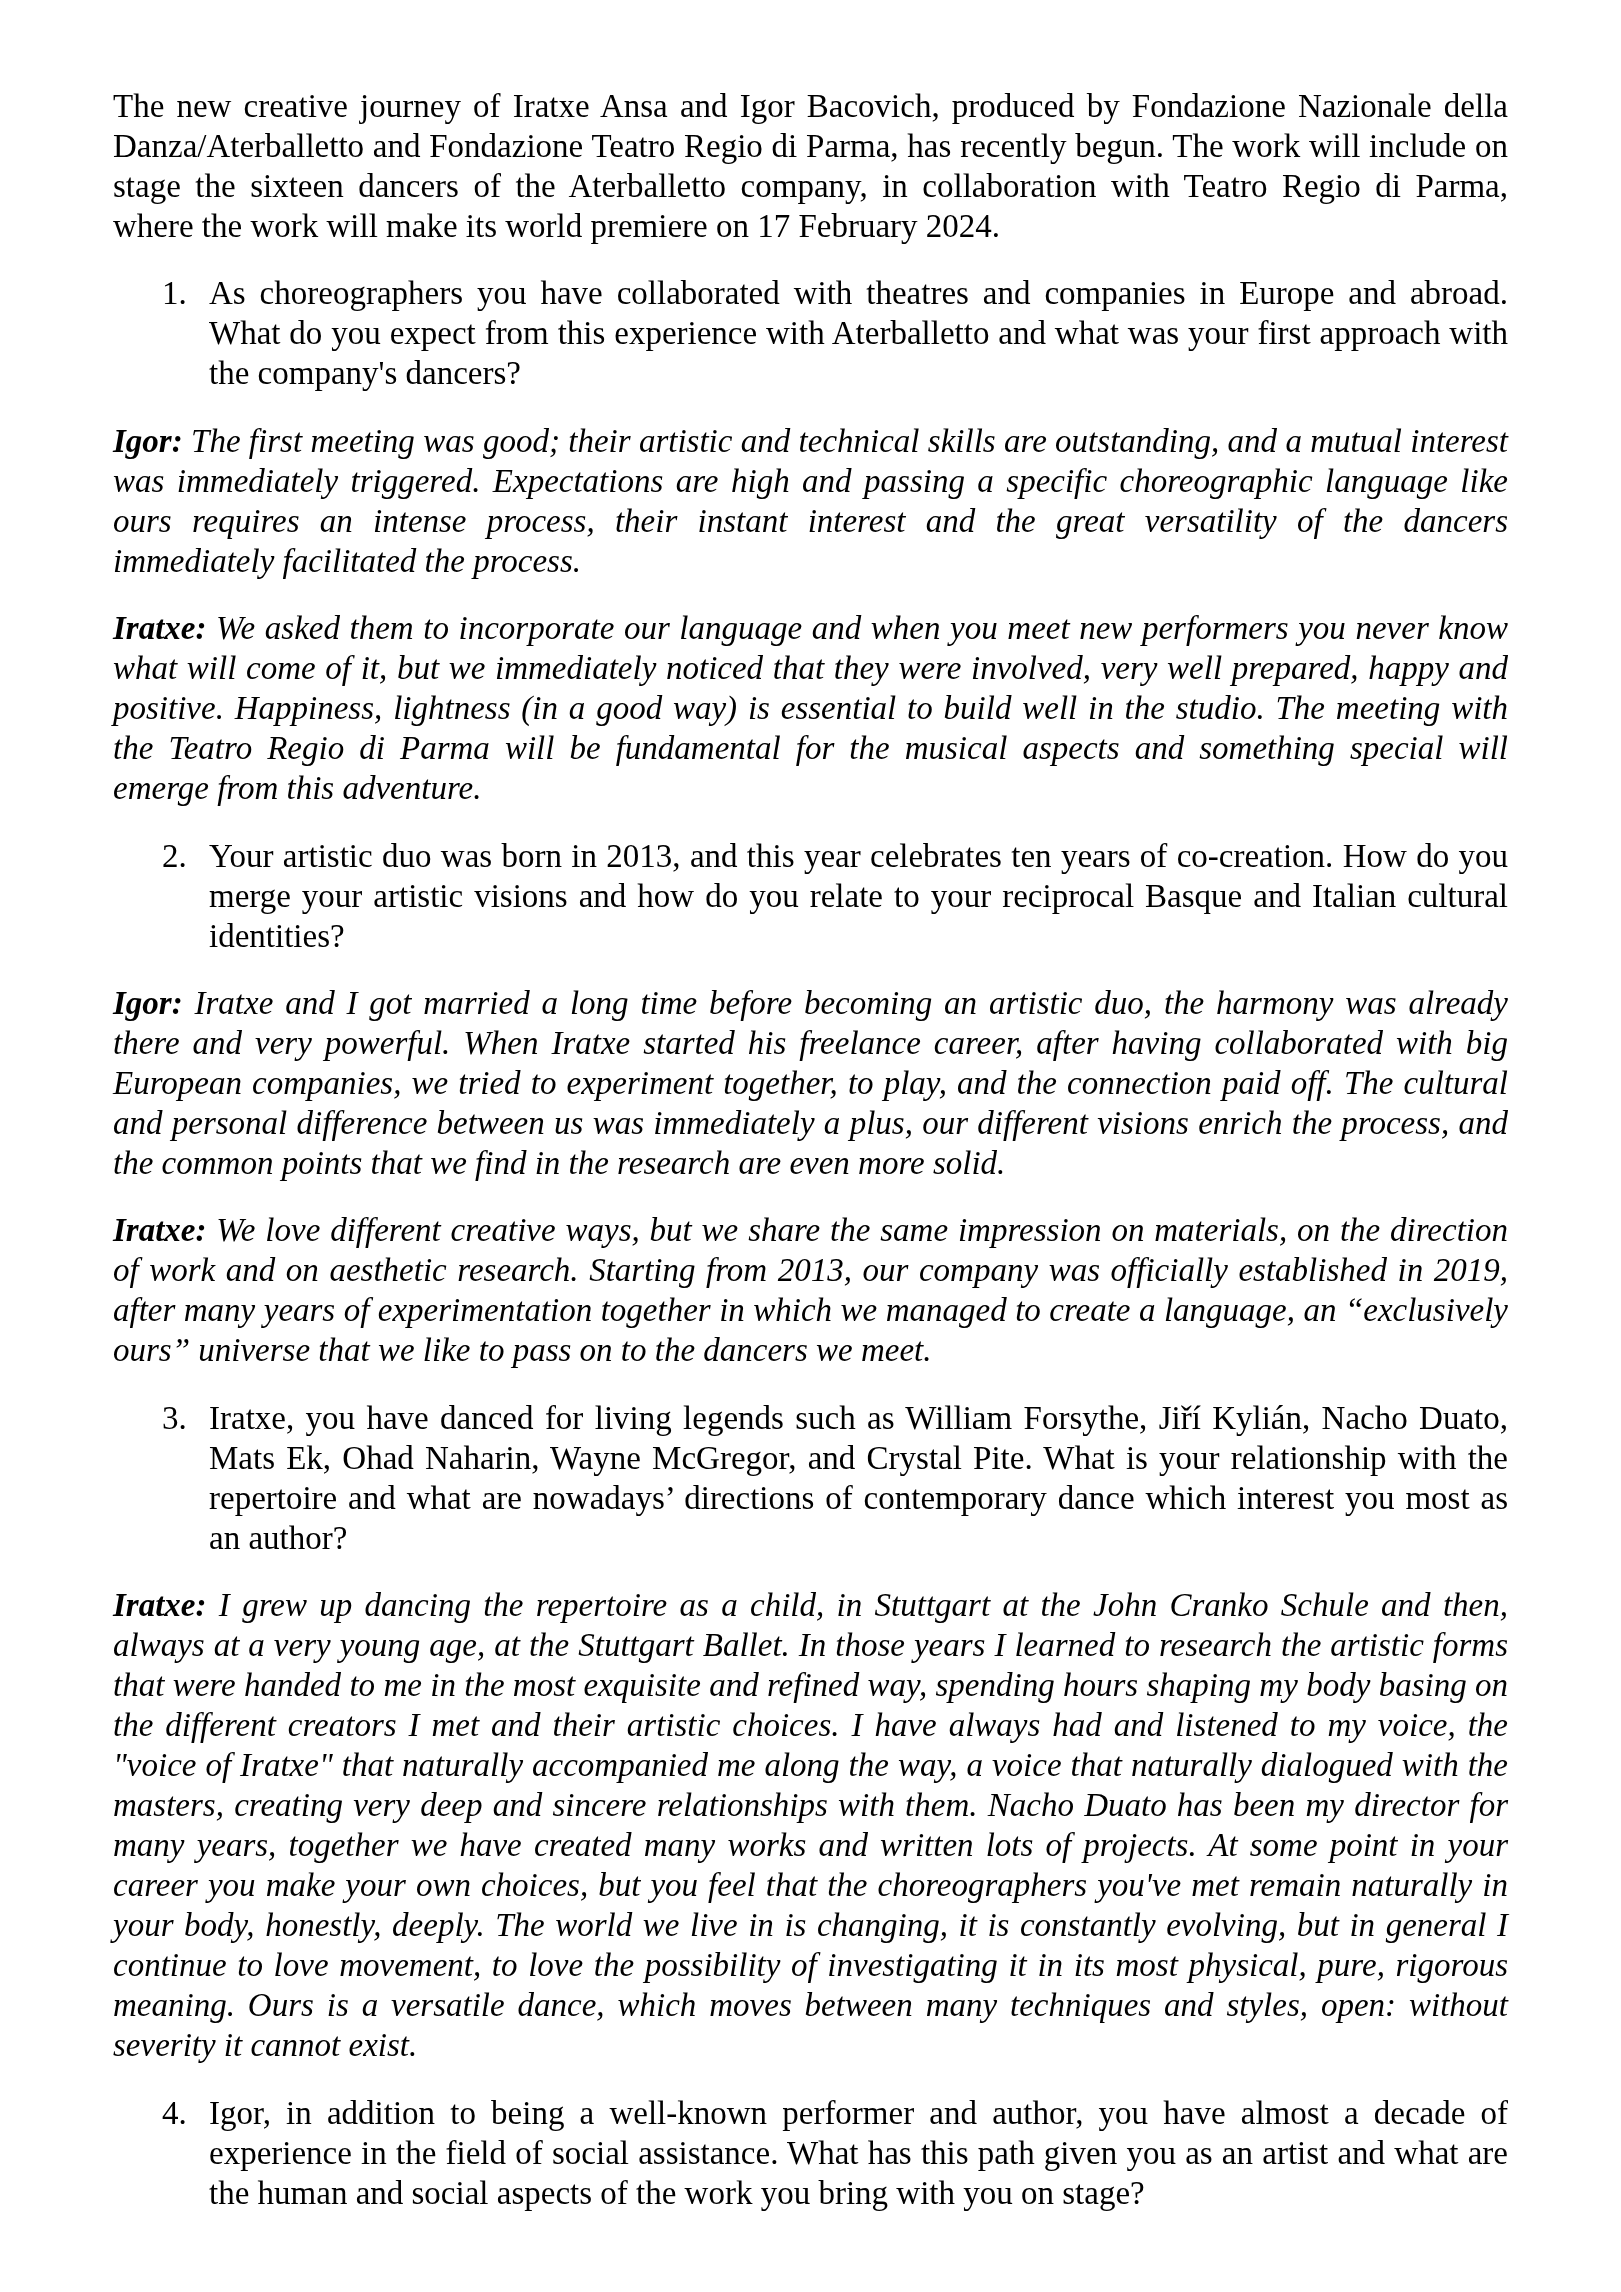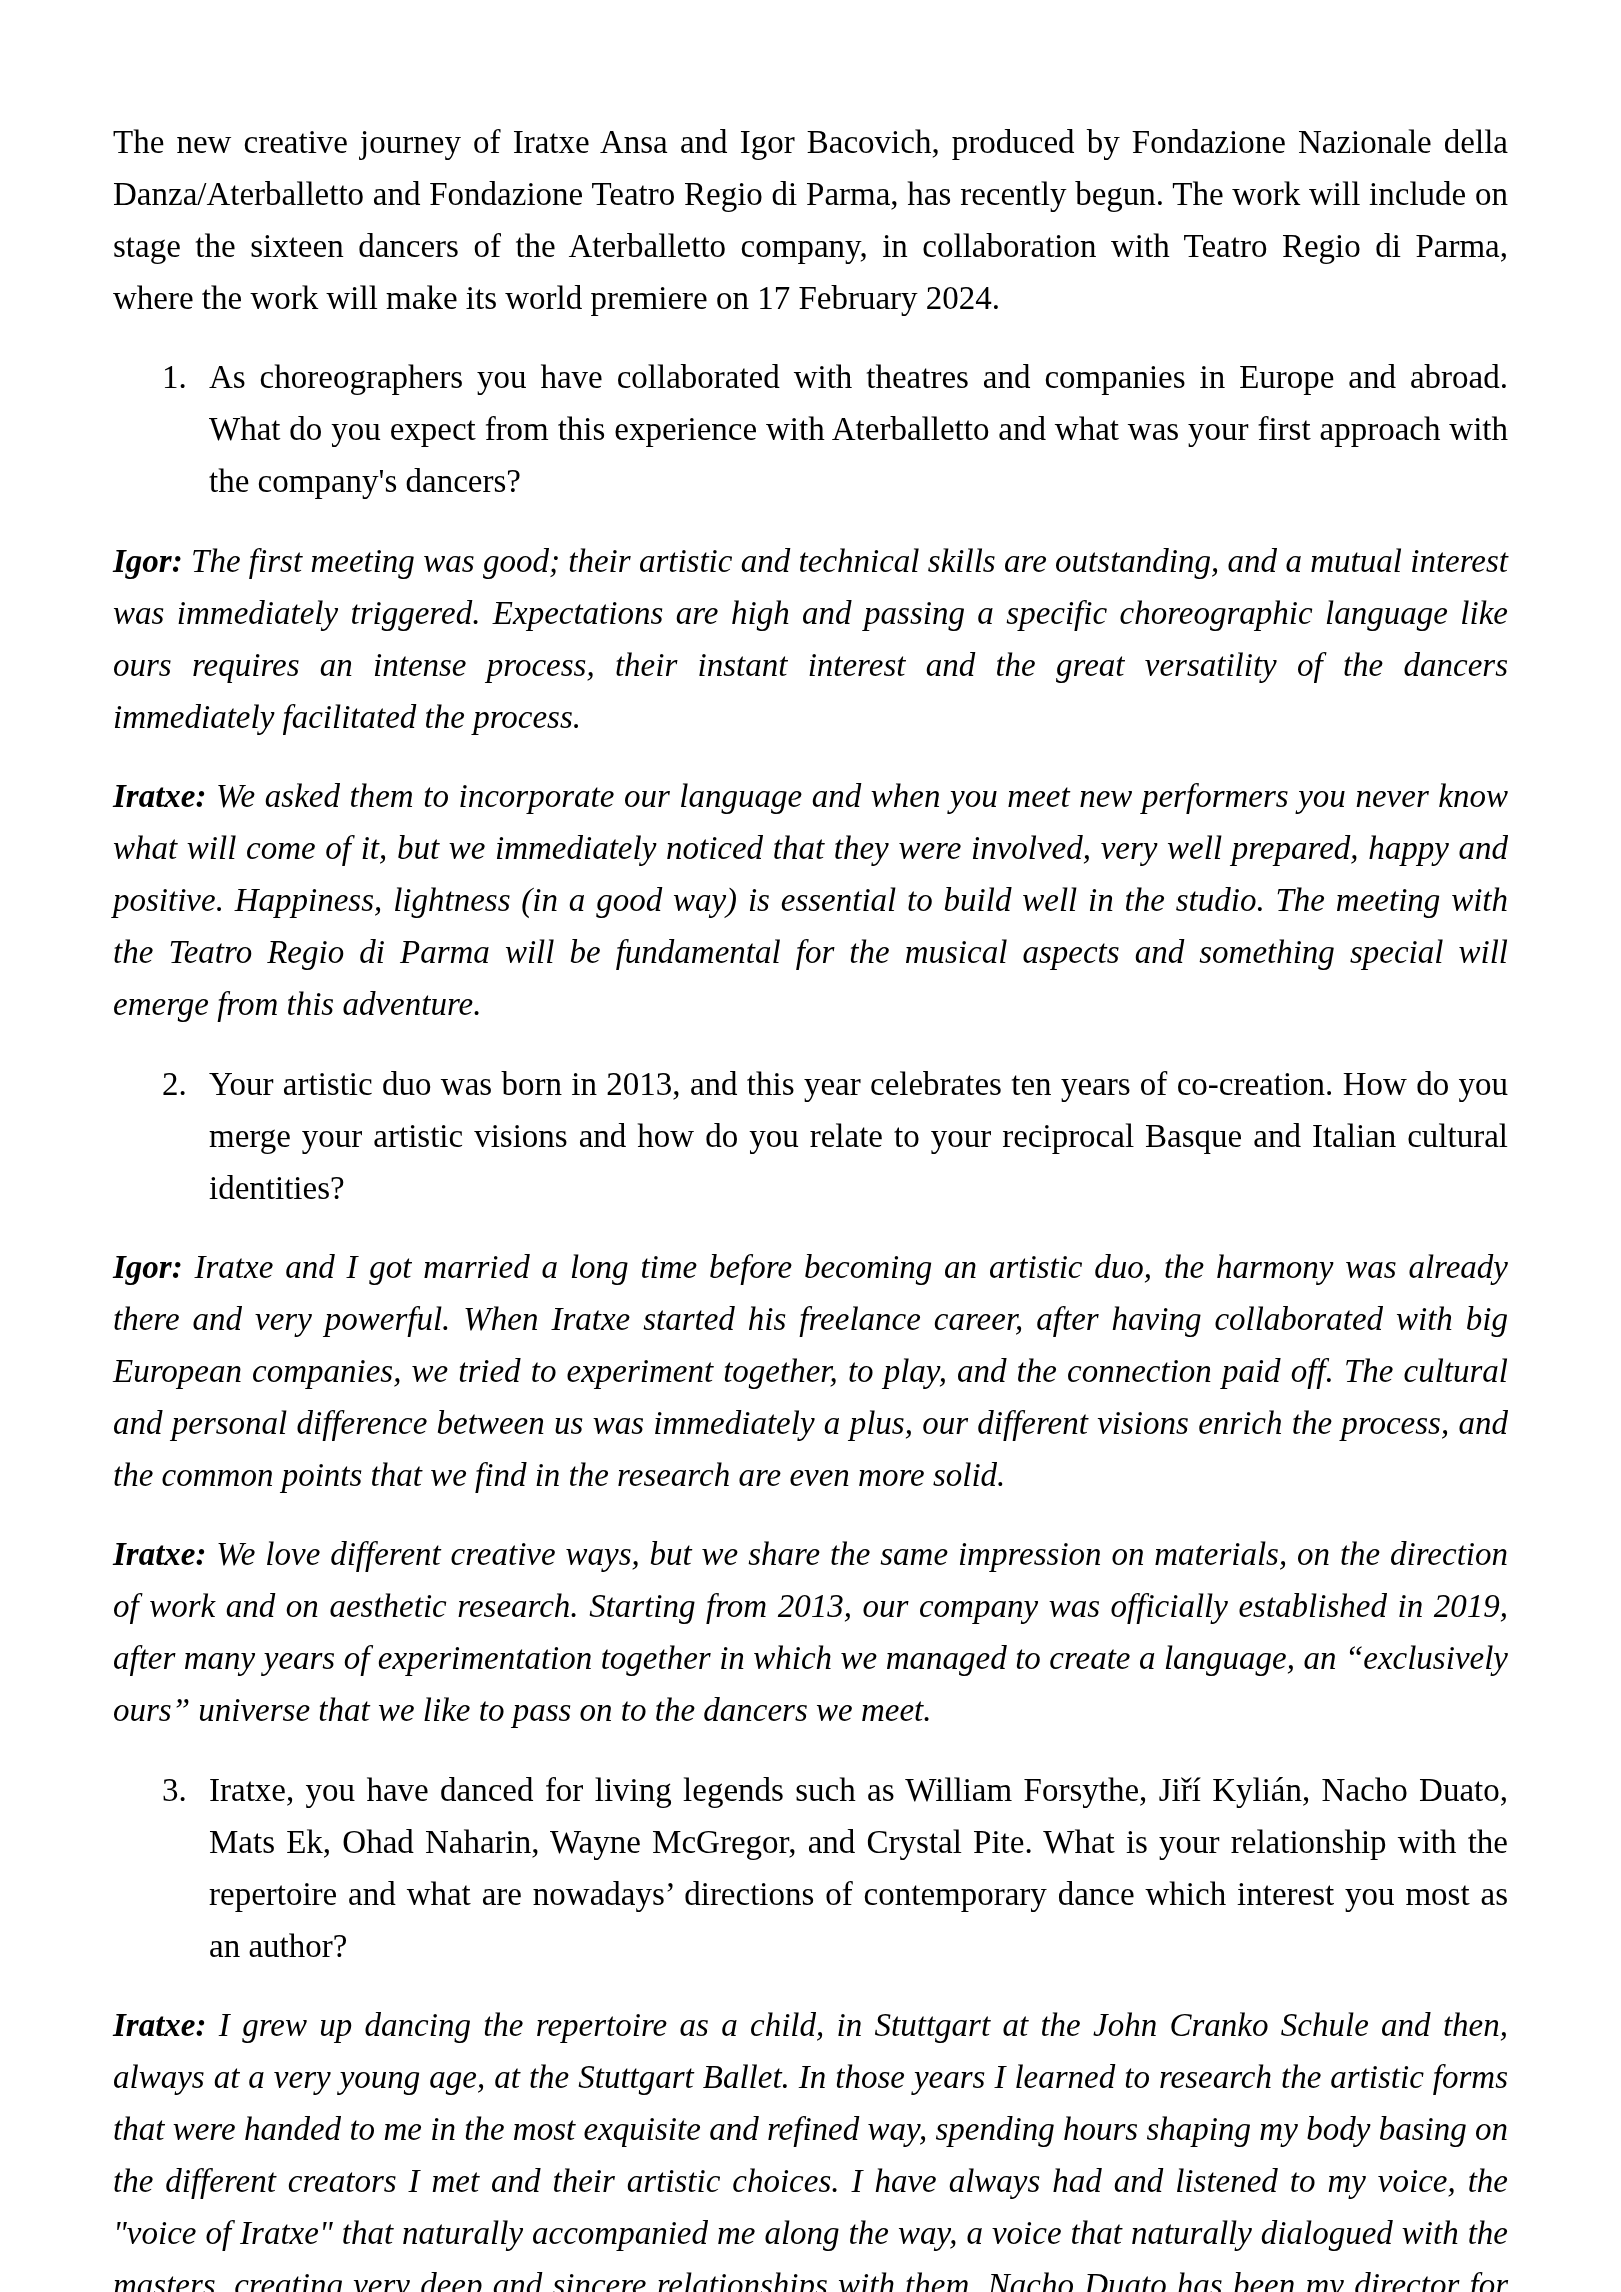--- a/index.html
+++ b/index.html
@@ -4,26 +4,26 @@
 <style>
   html, body {
     margin: 0;
     padding: 0;
     background: #ffffff;
   }
   .page {
     width: 1621px;
     height: 2293px;
     box-sizing: border-box;
-    padding: 116px 113px 0 113px;
+    padding: 86px 113px 0 113px;
     background: #ffffff;
     color: #000000;
     font-family: "Liberation Serif", "DejaVu Serif", serif;
     font-size: 33px;
-    line-height: 52px;
+    line-height: 40px;
     overflow: hidden;
   }
   p {
     margin: 0 0 27.4px 0;
   }
   .intro {
     text-align: justify;
   }
   .answer {
     text-align: justify;

